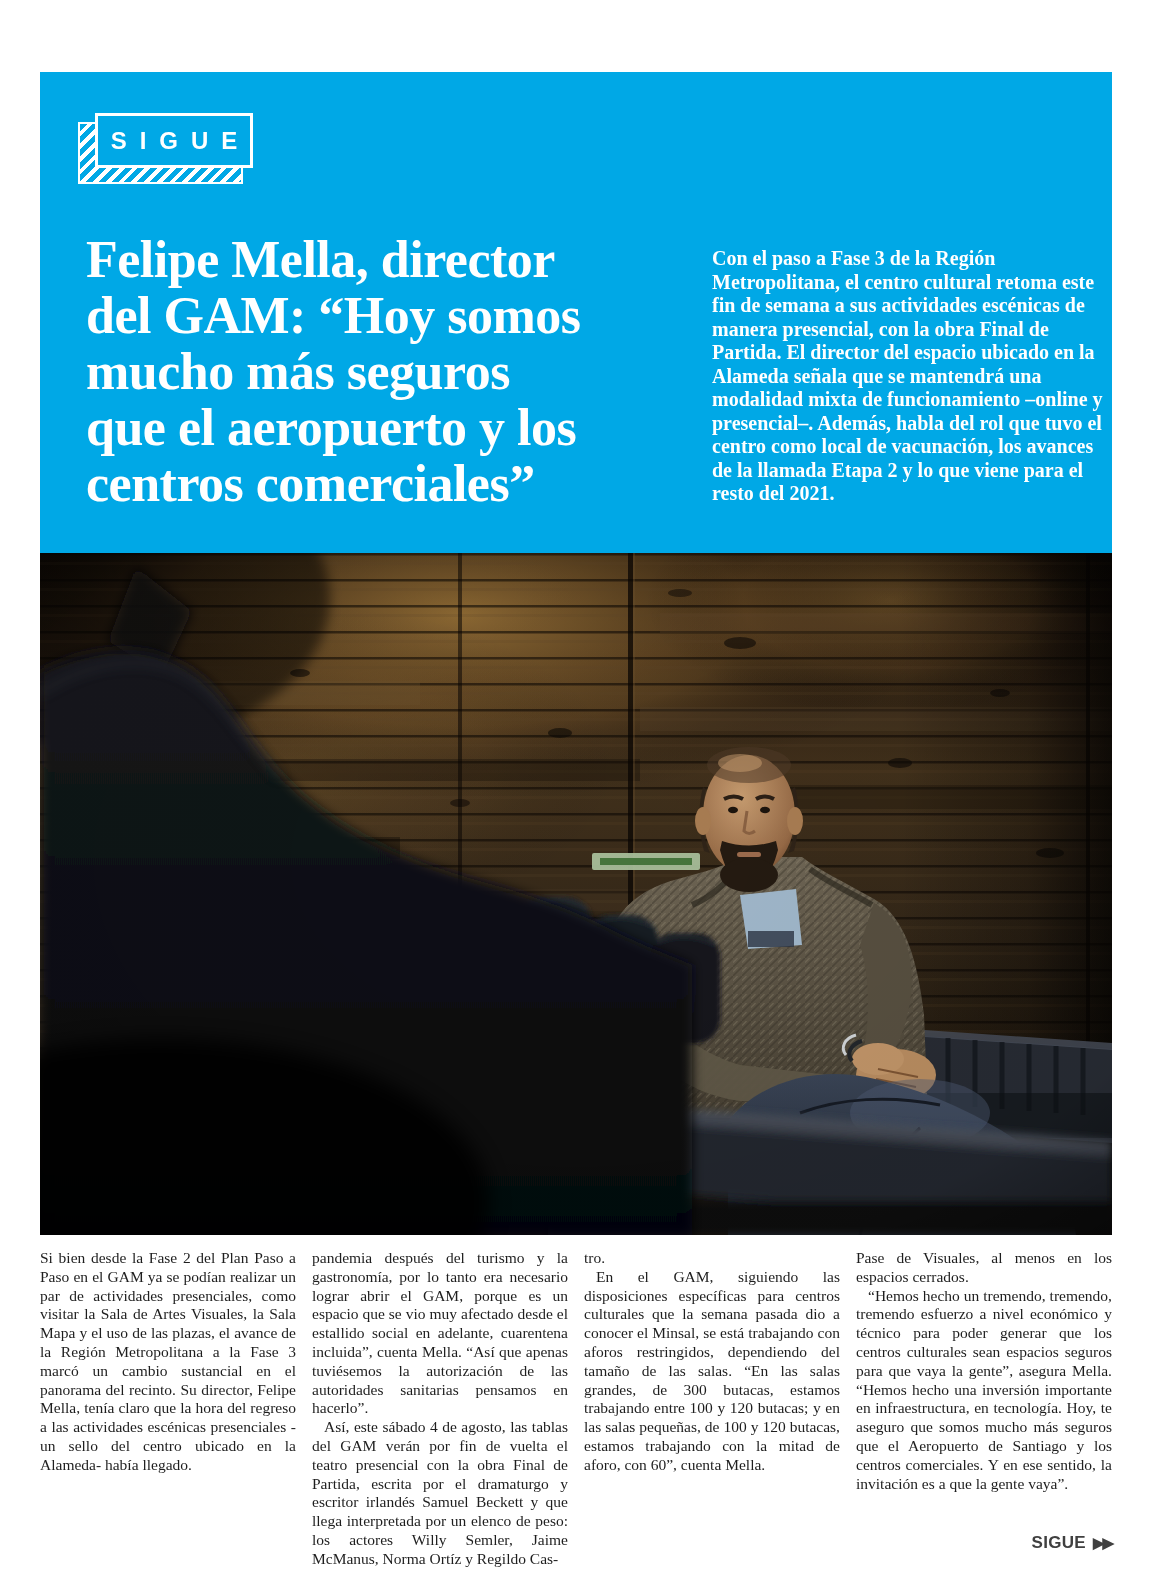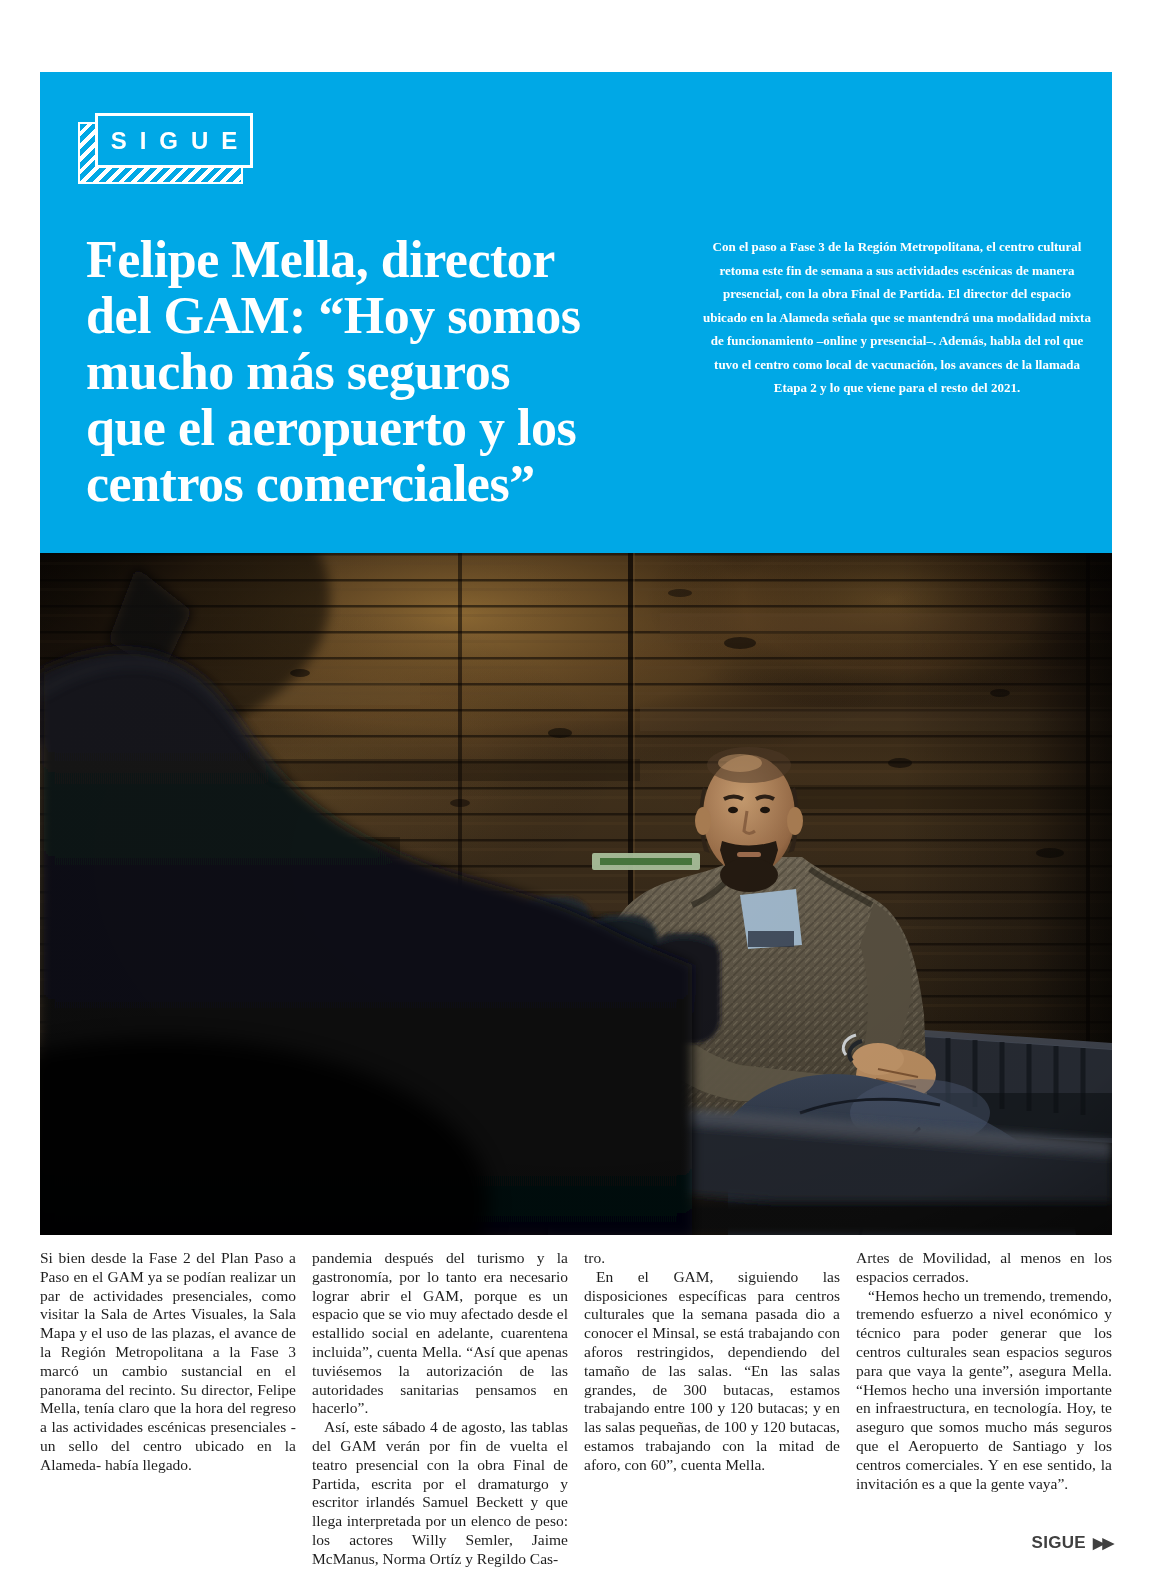--- a/index.html
+++ b/index.html
@@ -13,22 +13,22 @@
   .logo-hatch{position:absolute;left:0;top:9px;width:161px;height:58px;border:2px solid #ffffff;
         background:repeating-linear-gradient(135deg,rgba(255,255,255,0) 0 5px,#ffffff 5px 9px);}
   .logo-box{position:absolute;left:17px;top:0;width:158px;height:55px;background:#00a8e6;
         border:3px solid #ffffff;box-sizing:border-box;display:flex;align-items:center;justify-content:center;}
   .logo-text{font-family:"Liberation Sans",sans-serif;font-weight:bold;color:#ffffff;
         font-size:24px;letter-spacing:13px;padding-left:13px;line-height:1;}
 
   .headline{position:absolute;left:46px;top:160px;width:665px;margin:0;color:#ffffff;
         font-size:52px;line-height:56px;font-weight:700;letter-spacing:-0.5px;white-space:pre-line;}
 
-  .standfirst{position:absolute;left:660px;top:163px;width:394px;margin:0;color:#ffffff;
-        font-size:13px;line-height:23.5px;font-weight:700;text-align:center;}
+  .standfirst{position:absolute;left:660px;top:163px;width:394px;margin:12px;color:#ffffff;
+        font-size:20px;line-height:23.5px;font-weight:700;text-align:left;}
 
   
   .photo{position:absolute;left:40px;top:553px;width:1072px;height:682px;margin:0;background:#17100a;}
   .photo svg{display:block;width:100%;height:100%;}
 
   
   .columns{position:absolute;left:40px;top:1249px;width:1072px;display:flex;gap:16px;}
   .col{flex:1;min-width:0;}
   .para{margin:0;font-size:15.5px;line-height:18.8px;text-align:justify;color:#1e1e1e;}
   .para.indent{text-indent:12px;}
@@ -264,21 +264,21 @@
     </div>
     <div class="col">
       <p class="para">pandemia después del turismo y la gastronomía, por lo tanto era necesario lograr abrir el GAM, porque es un espacio que se vio muy afectado desde el estallido social en adelante, cuarentena incluida”, cuenta Mella. “Así que apenas tuviésemos la autorización de las autoridades sanitarias pensamos en hacerlo”.</p>
       <p class="para indent">Así, este sábado 4 de agosto, las tablas del GAM verán por fin de vuelta el teatro presencial con la obra Final de Partida, escrita por el dramaturgo y escritor irlandés Samuel Beckett y que llega interpretada por un elenco de peso: los actores Willy Semler, Jaime McManus, Norma Ortíz y Regildo Cas-</p>
     </div>
     <div class="col">
       <p class="para">tro.</p>
       <p class="para indent">En el GAM, siguiendo las disposiciones específicas para centros culturales que la semana pasada dio a conocer el Minsal, se está trabajando con aforos restringidos, dependiendo del tamaño de las salas. “En las salas grandes, de 300 butacas, estamos trabajando entre 100 y 120 butacas; y en las salas pequeñas, de 100 y 120 butacas, estamos trabajando con la mitad de aforo, con 60”, cuenta Mella.</p>
     </div>
     <div class="col">
-      <p class="para">Artes de Movilidad, al menos en los espacios cerrados.</p>
+      <p class="para">Pase de Visuales, al menos en los espacios cerrados.</p>
       <p class="para indent">“Hemos hecho un tremendo, tremendo, tremendo esfuerzo a nivel económico y técnico para poder generar que los centros culturales sean espacios seguros para que vaya la gente”, asegura Mella. “Hemos hecho una inversión importante en infraestructura, en tecnología. Hoy, te aseguro que somos mucho más seguros que el Aeropuerto de Santiago y los centros comerciales. Y en ese sentido, la invitación es a que la gente vaya”.</p>
       <div class="sigue">
         <span>SIGUE</span><span class="arrows">▶▶</span>
       </div>
     </div>
   </section>
 
 </div>
 
 </body></html>

